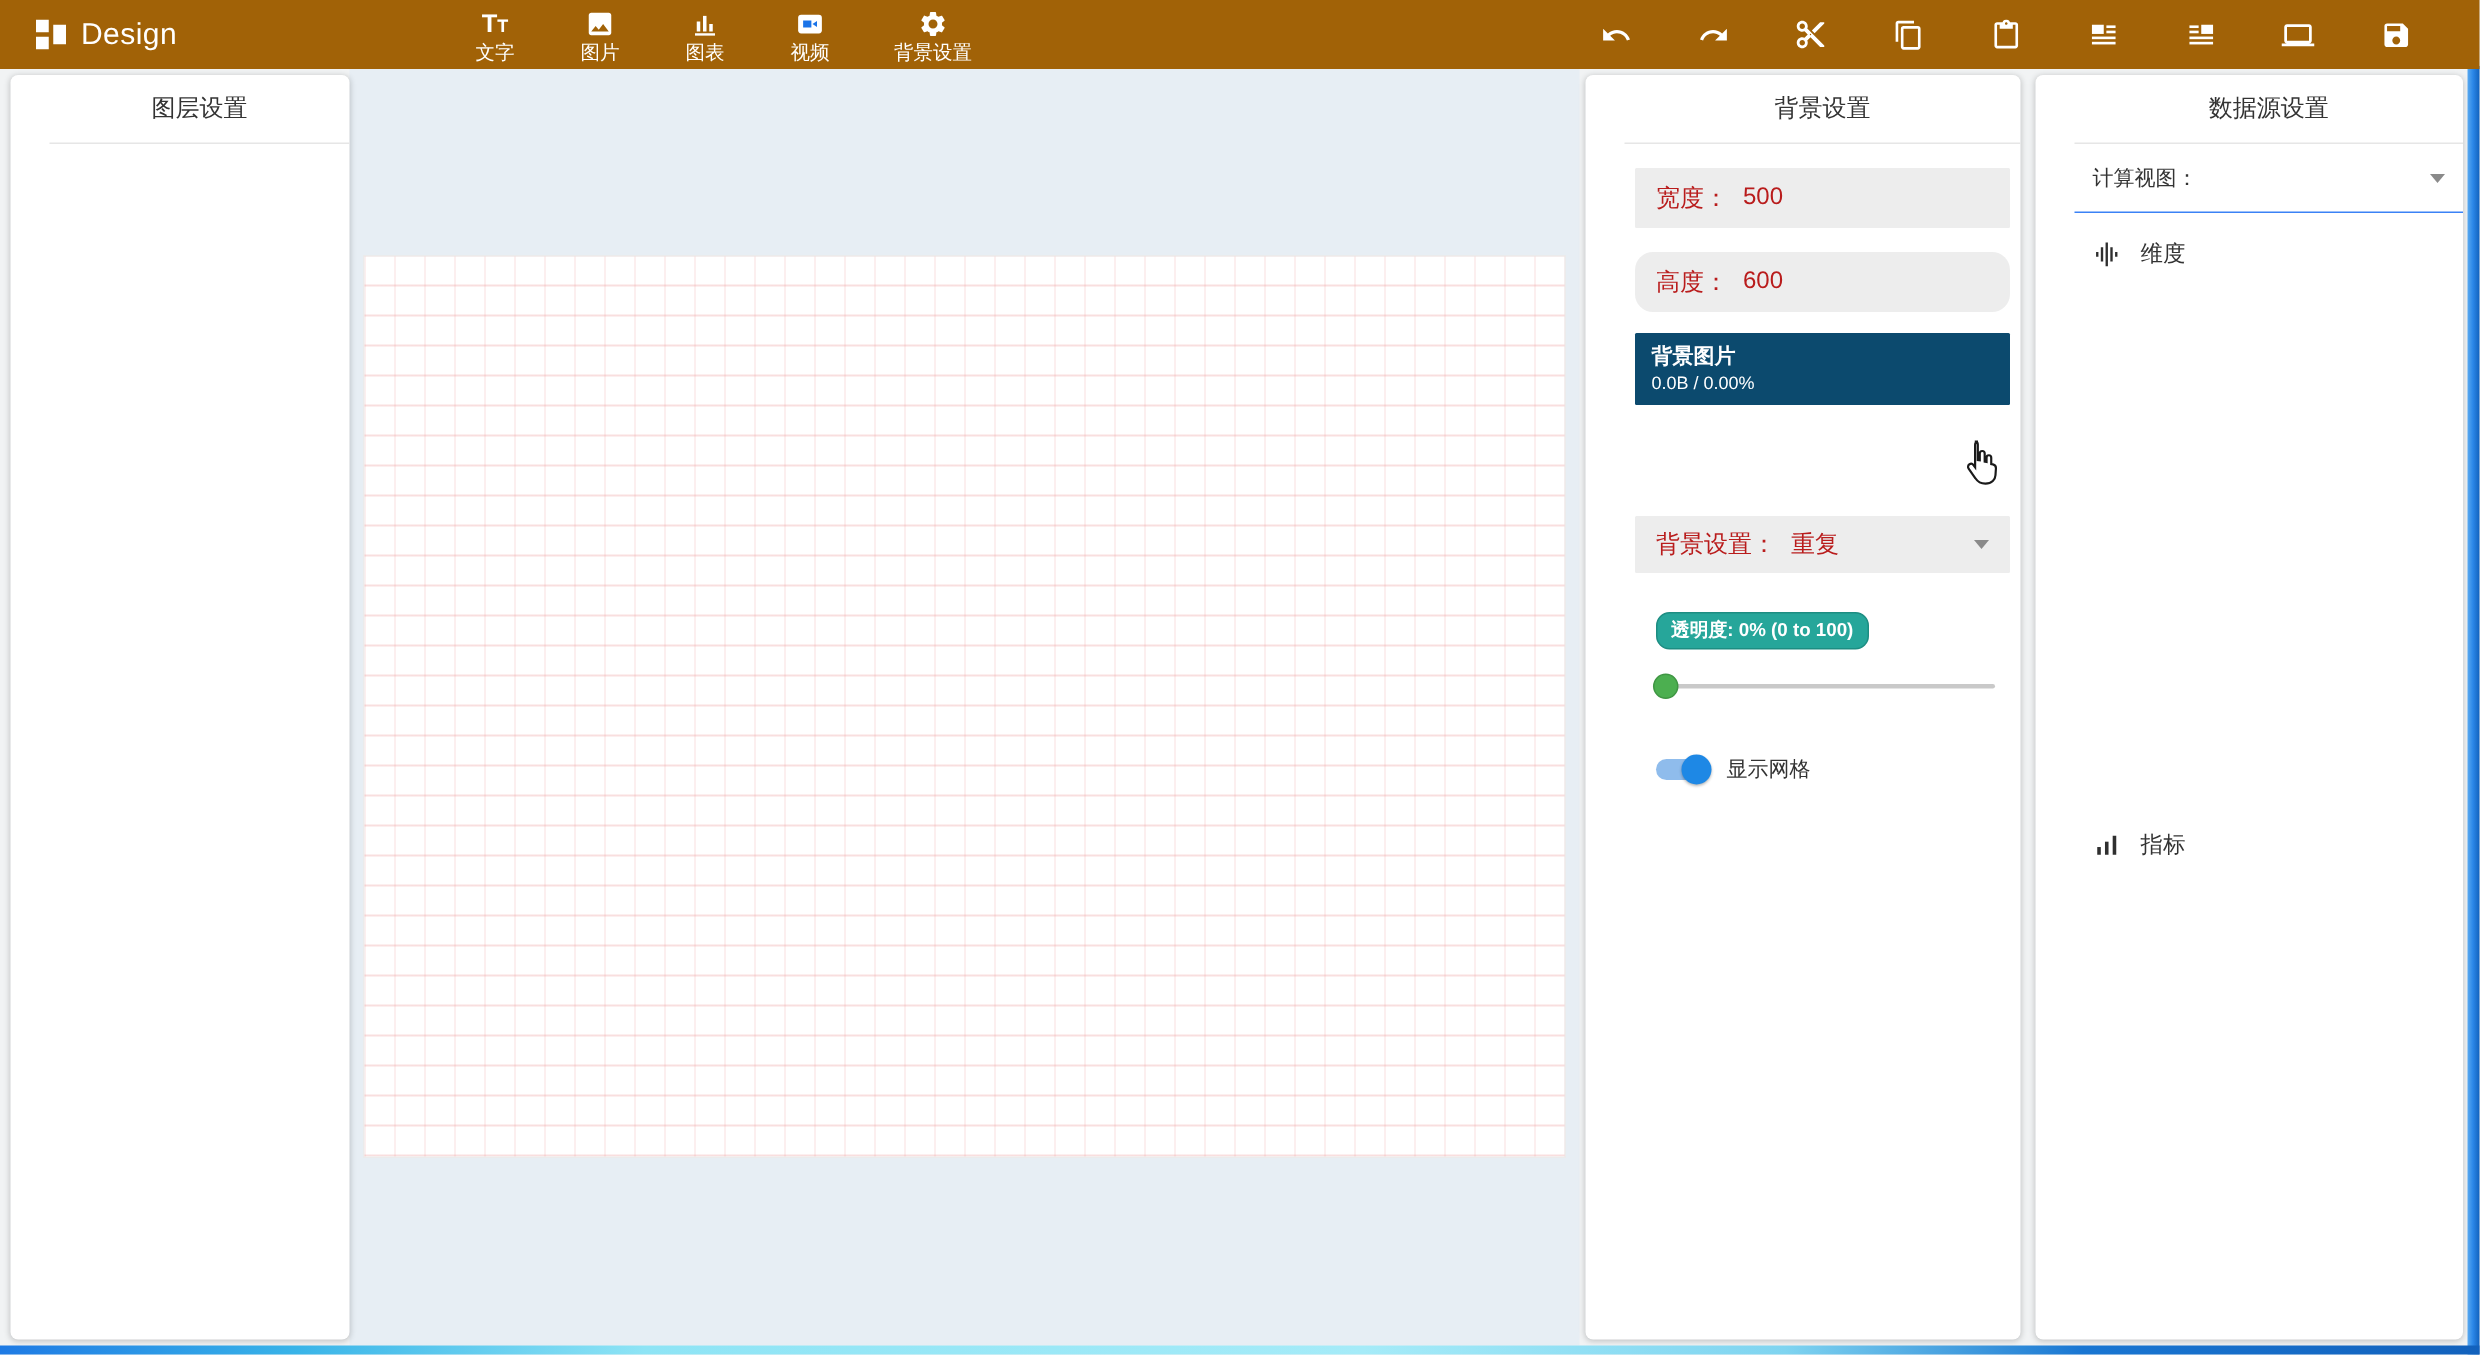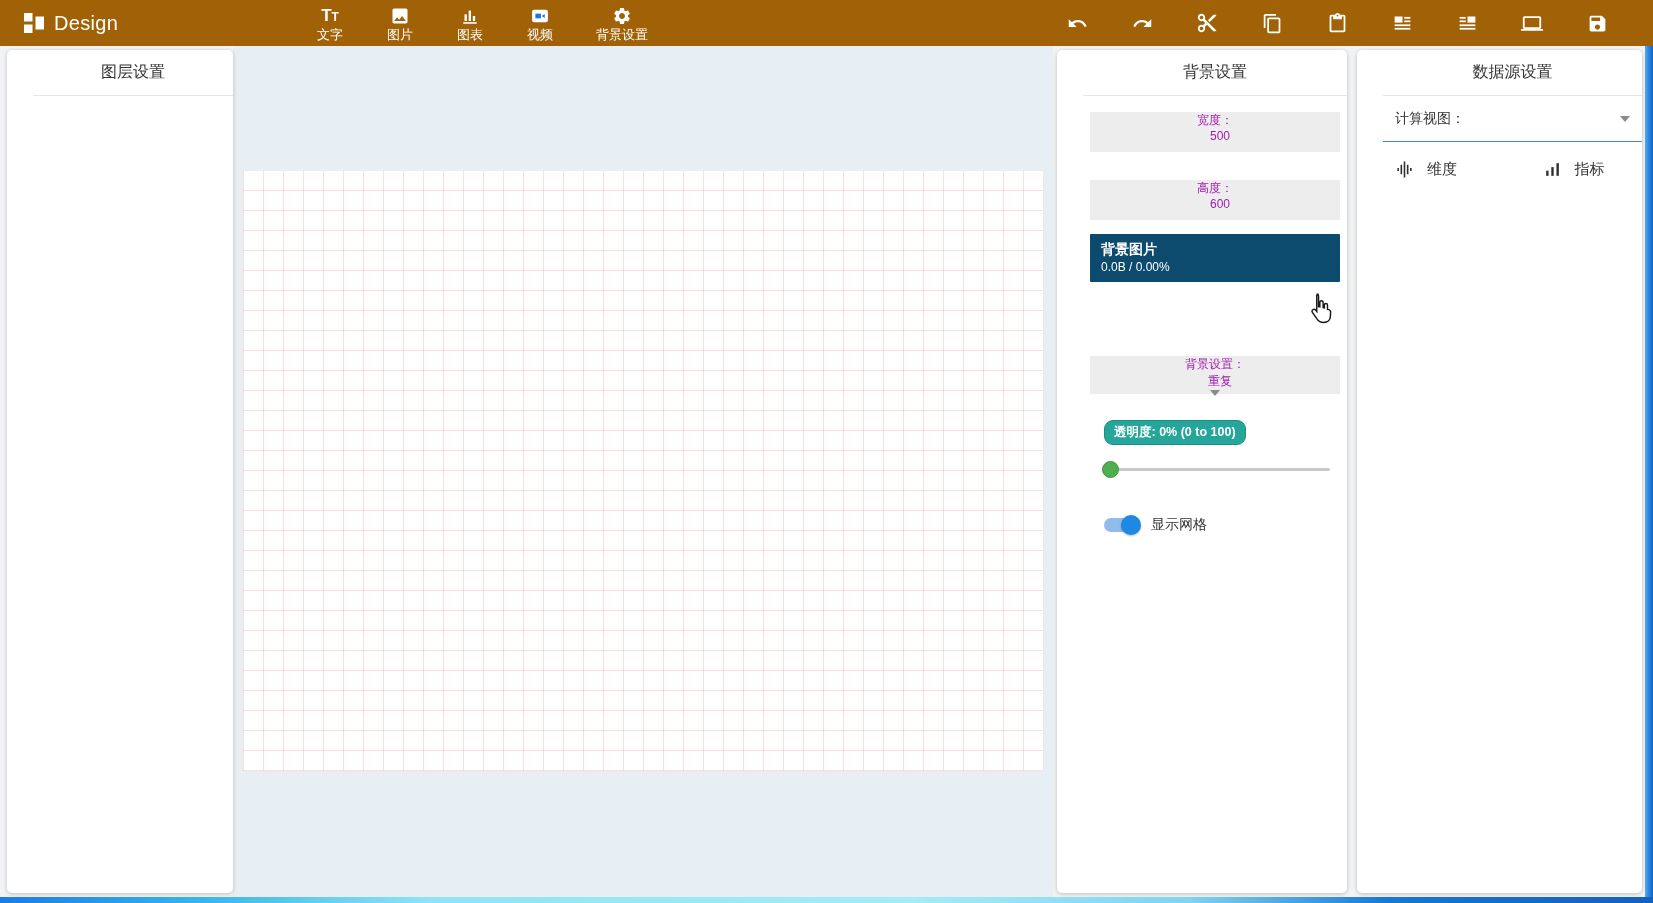--- a/index.html
+++ b/index.html
@@ -51,25 +51,25 @@
     height:46px; display:flex; align-items:center; justify-content:center;
     font-size:16px; color:#333; border-bottom:1px solid #e6e6e6;
   }
   .layers-panel { left:7px;    width:226px; }
   .bg-panel     { left:1057px; width:290px; }
   .ds-panel     { left:1357px; width:285px; }
   
   .bg-body { padding:0 7px; }
   .field-row {
     background:#ededed; border-radius:1px; display:flex; align-items:center;
-    padding:0 14px; font-size:12px; color:#a21caf; height:40px; cursor:pointer;flex-direction:column;
+    padding:0 14px; font-size:16px; color:#b91c1c; height:40px; cursor:pointer;
   }
   .field-row .val { margin-left:10px; }
   .row-w   { margin-top:16px; }
-  .row-h   { margin-top:28px; }
+  .row-h   { margin-top:16px;border-radius:12px; }
   .row-col { margin-top:20px; height:50px; }
   .row-col .spacer, .row-rep .spacer { flex:1; }
   .eyedrop { width:18px; height:18px; }
   .bgimg-box {
     margin-top:14px; background:#0c4a6e; color:#fff; border-radius:1px;
     padding:7px 11px; height:48px; cursor:pointer; position:relative;
   }
   .bgimg-title { font-size:14px; font-weight:bold; line-height:17px; }
   .bgimg-meta  { font-size:12px; line-height:15px; margin-top:2px; }
   .row-rep { margin-top:74px; height:38px; }
@@ -95,21 +95,21 @@
     position:absolute; right:-3px; top:-3px; width:20px; height:20px;
     border-radius:50%; background:#1e88e5; box-shadow:0 1px 2px rgba(0,0,0,.3);
   }
   .toggle-label { font-size:14px; color:#333; }
   
   .view-row {
     height:46px; display:flex; align-items:center; padding:0 12px;
     font-size:14px; color:#333; border-bottom:1px solid #3b82f6; cursor:pointer;
   }
   .view-row .spacer { flex:1; }
-  .ds-sections { display:flex; flex-direction:row; height:calc(100% - 92px);gap:36px; }
+  .ds-sections { display:flex; flex-direction:column; height:calc(100% - 92px);gap:36px; }
   .ds-section { flex:1; padding:18px 0 0 12px; }
   .ds-item { display:flex; align-items:center; gap:13px; cursor:pointer; }
   .ds-item svg { display:block; }
   .ds-item-label { font-size:15px; color:#333; }
   
   .edge-right {
     position:absolute; right:0; top:44px; width:8px; height:859px;
     background:linear-gradient(90deg,#5aa9ef 0%,#2b87e8 45%,#1262bd 100%); z-index:4;
   }
   .edge-bottom {

